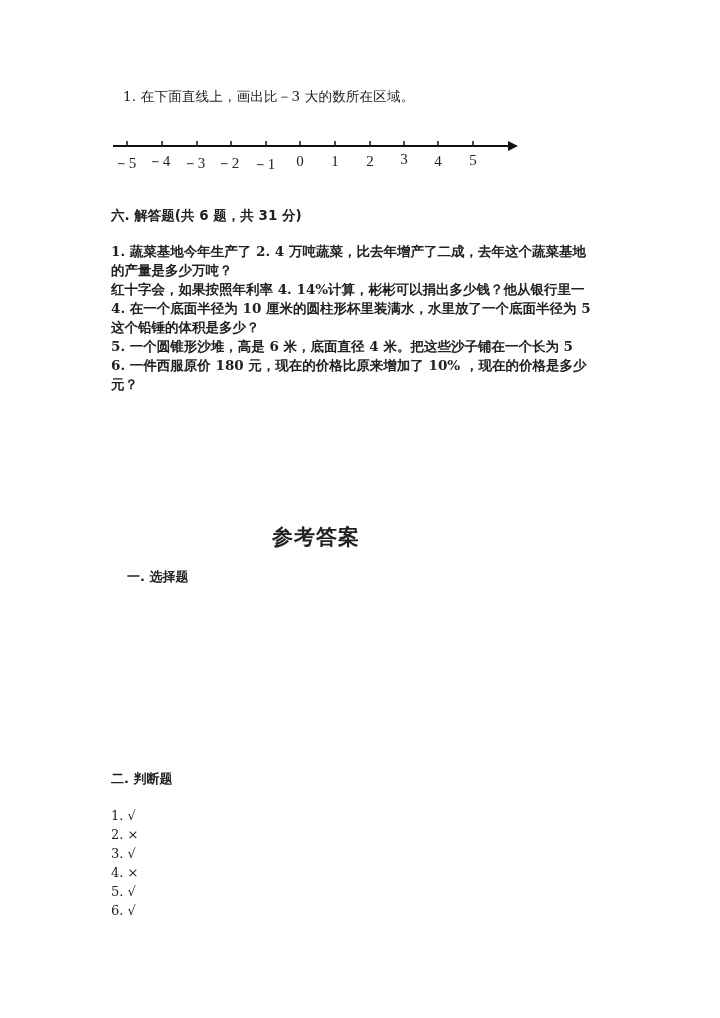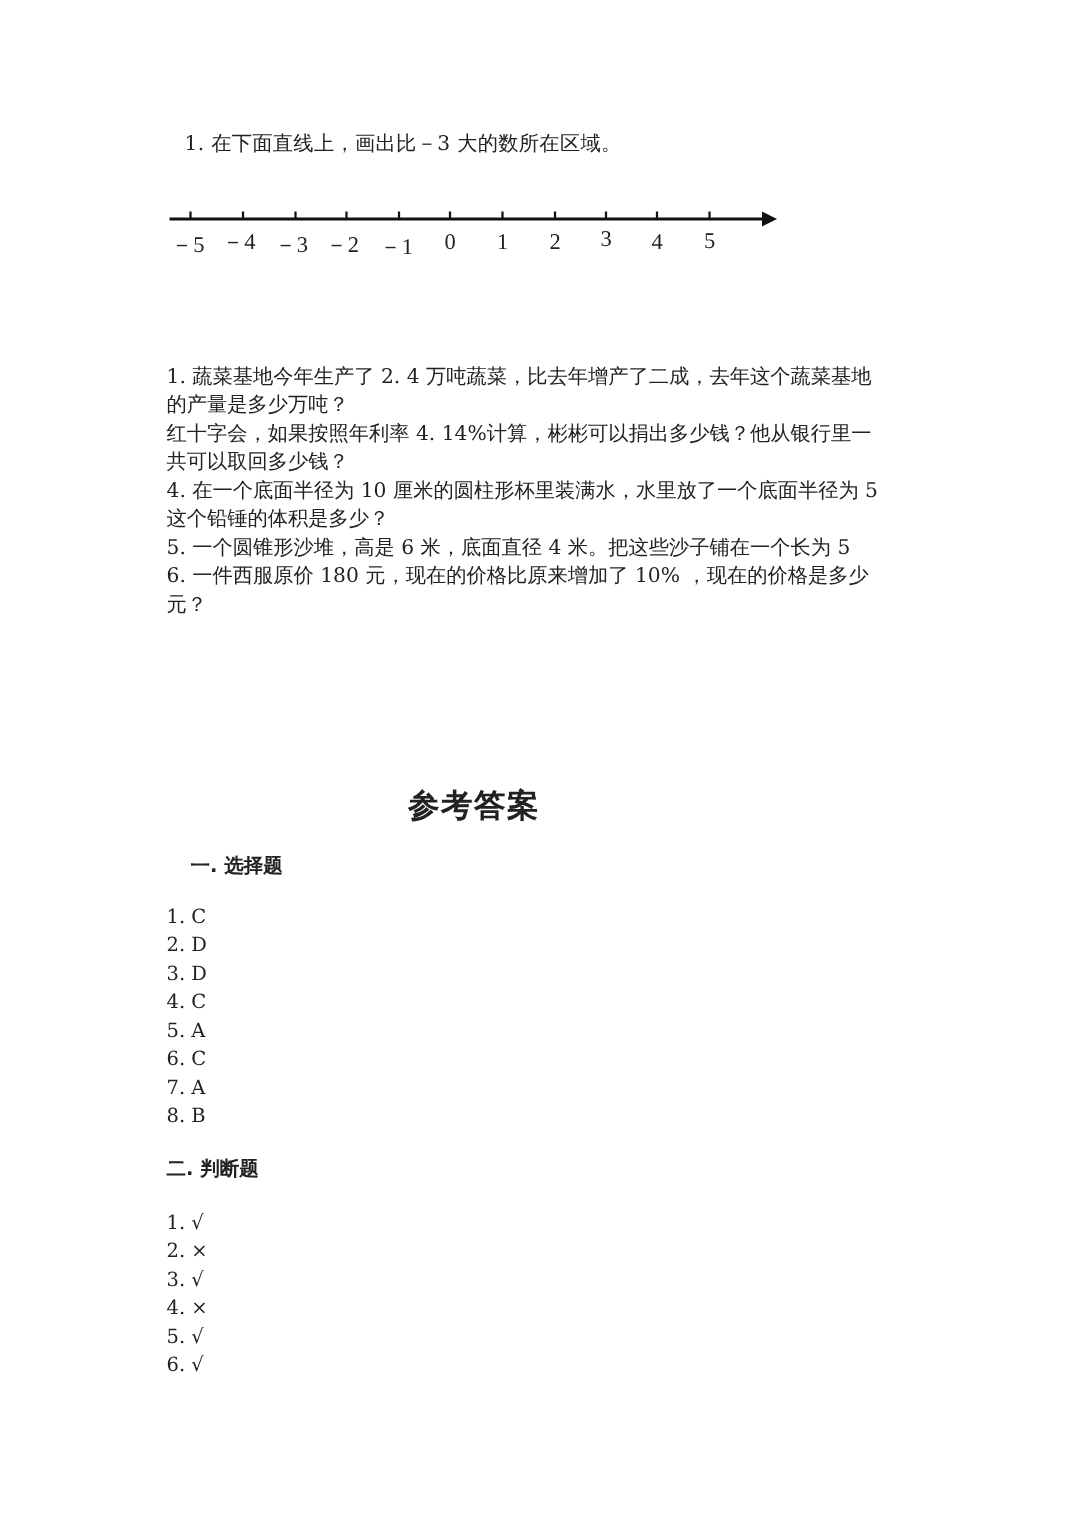--- a/index.html
+++ b/index.html
@@ -50,46 +50,36 @@
       <text x="156" y="41">－1</text>
       <text x="192" y="38">0</text>
       <text x="227" y="38">1</text>
       <text x="262" y="38">2</text>
       <text x="296" y="36">3</text>
       <text x="330" y="38">4</text>
       <text x="365" y="37">5</text>
     </g>
   </svg>
 
+  <div class="sec-title sec6">六. 解答题(共 6 题，共 31 分)</div>
 
-  <div class="para" style="top:242px;">
+  <div class="para" style="top:242px;font-weight:bold;">
     <div>1. 蔬菜基地今年生产了 2. 4 万吨蔬菜，比去年增产了二成，去年这个蔬菜基地</div>
     <div>的产量是多少万吨？</div>
     <div>红十字会，如果按照年利率 4. 14%计算，彬彬可以捐出多少钱？他从银行里一</div>
-    <div>共可以取回多少钱？</div>
     <div>4. 在一个底面半径为 10 厘米的圆柱形杯里装满水，水里放了一个底面半径为 5</div>
     <div>这个铅锤的体积是多少？</div>
     <div>5. 一个圆锥形沙堆，高是 6 米，底面直径 4 米。把这些沙子铺在一个长为 5</div>
     <div>6. 一件西服原价 180 元，现在的价格比原来增加了 10% ，现在的价格是多少</div>
     <div>元？</div>
   </div>
 
   <div class="answers-title">参考答案</div>
 
   <div class="ans-sec" style="top:568px;margin-left:16px;">一. 选择题</div>
-  <div class="ans-list" style="top:602px;">
-    <div>1. C</div>
-    <div>2. D</div>
-    <div>3. D</div>
-    <div>4. C</div>
-    <div>5. A</div>
-    <div>6. C</div>
-    <div>7. A</div>
-    <div>8. B</div>
-  </div>
 
   <div class="ans-sec" style="top:770px;">二. 判断题</div>
   <div class="ans-list" style="top:806px;">
     <div>1.  √</div>
     <div>2.  ×</div>
     <div>3.  √</div>
     <div>4.  ×</div>
     <div>5.  √</div>
     <div>6.  √</div>
   </div>

